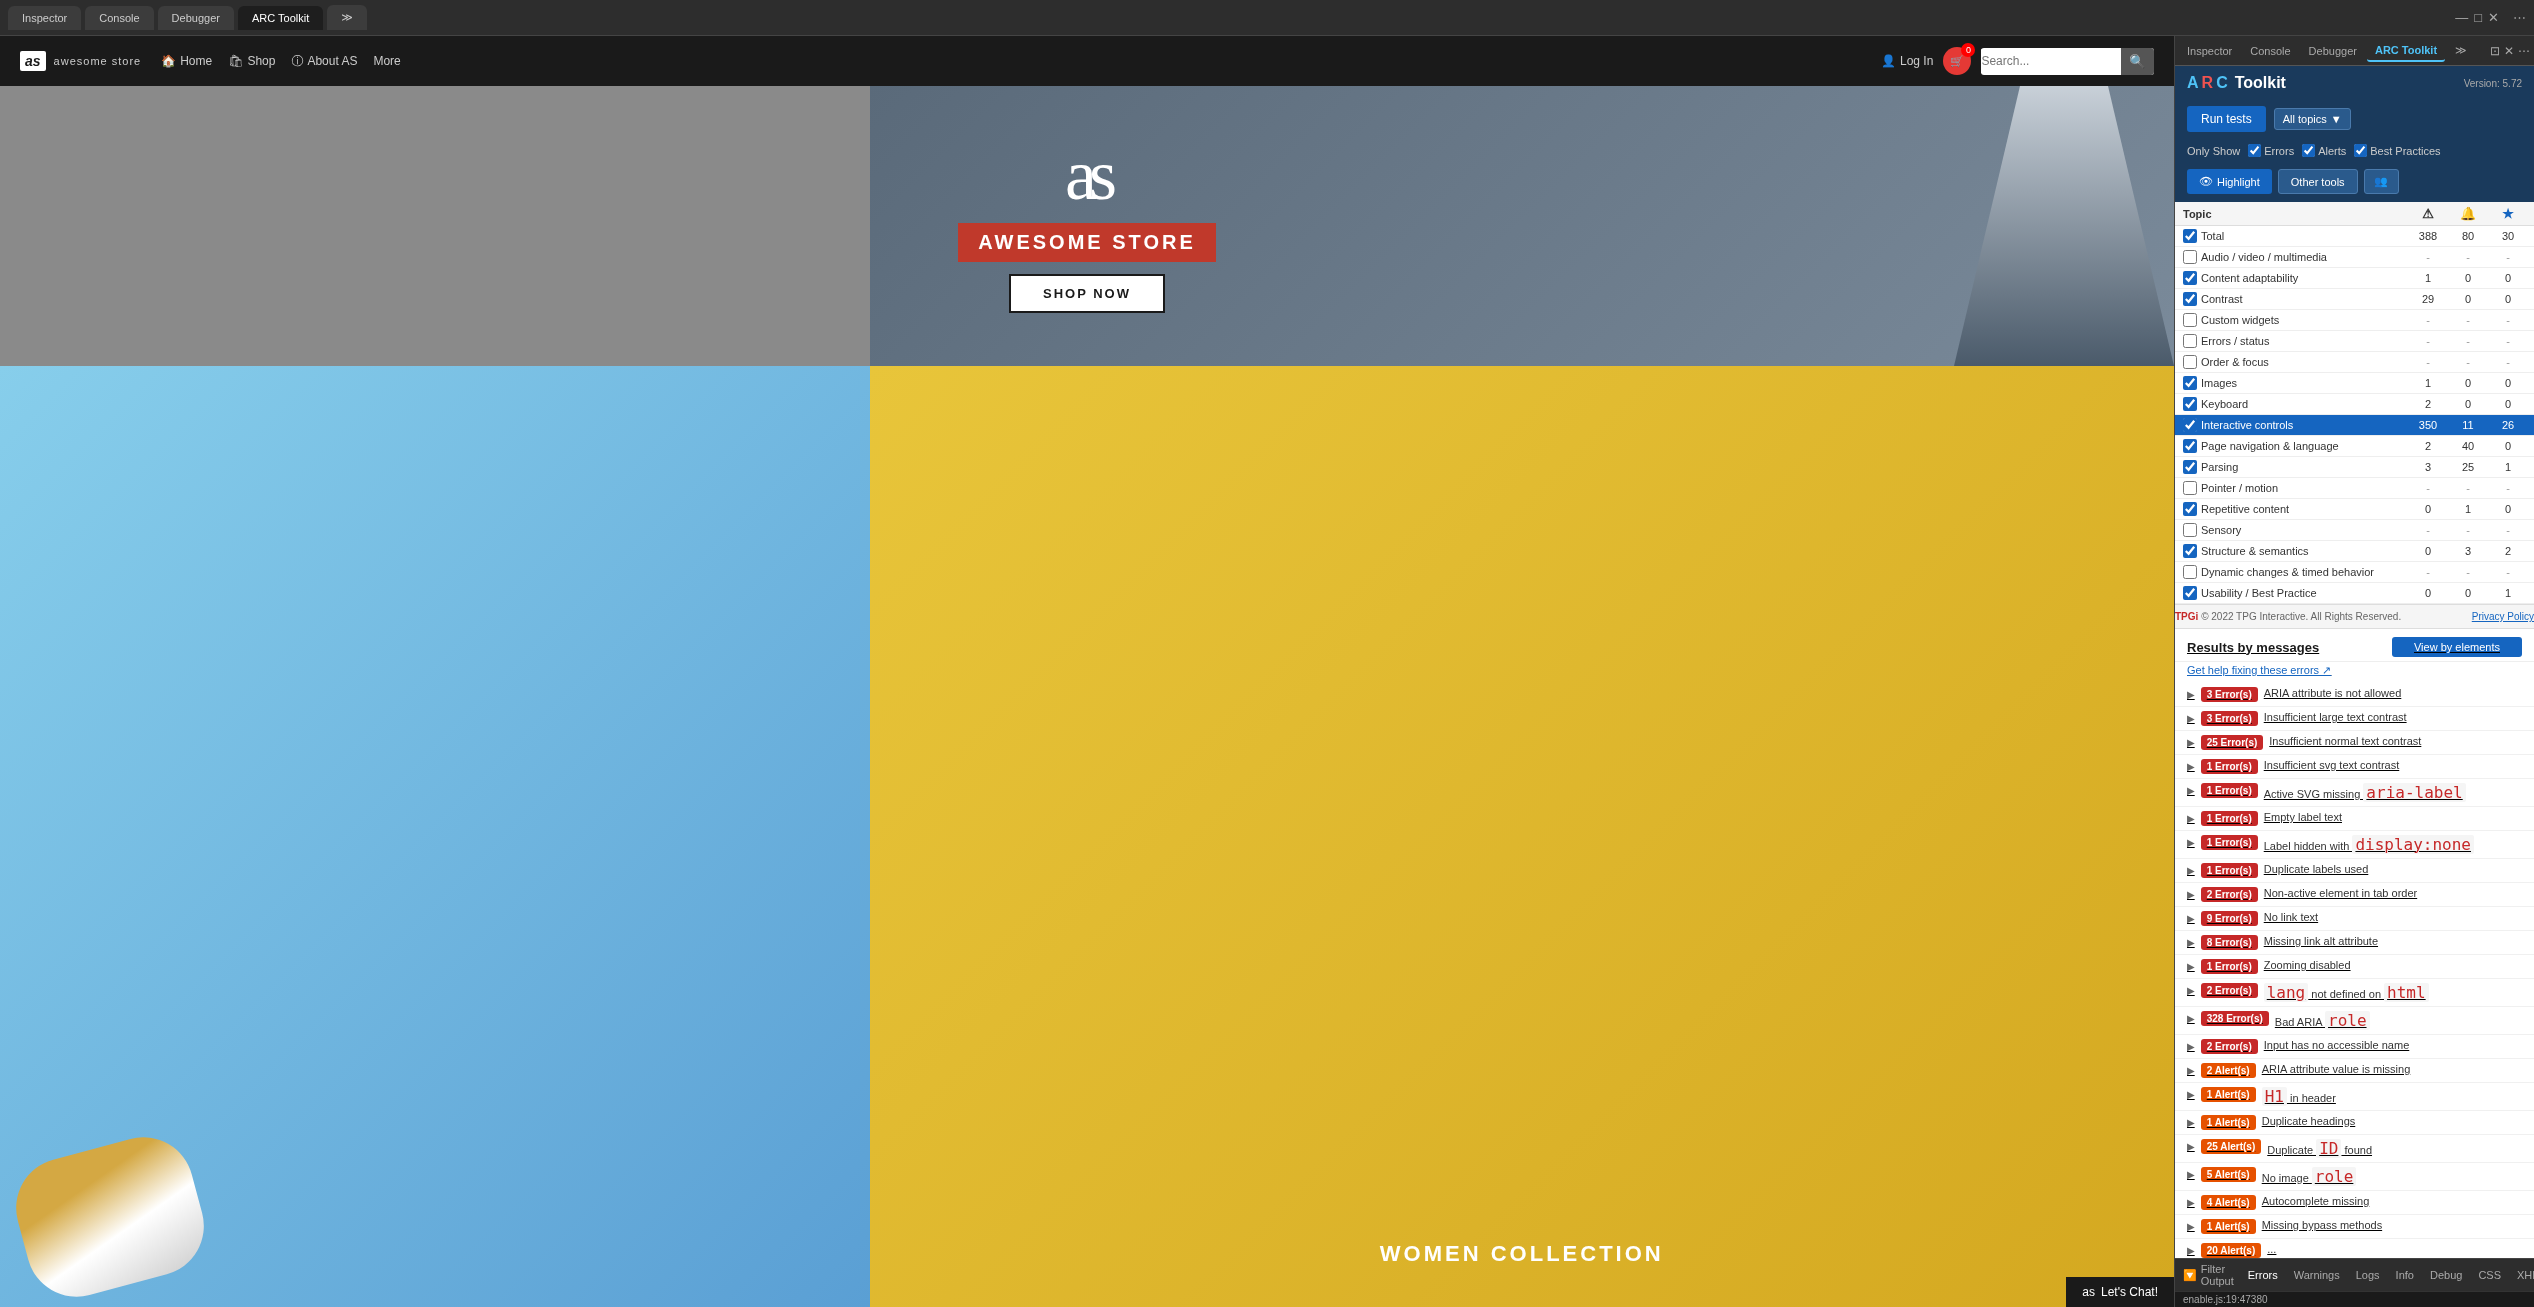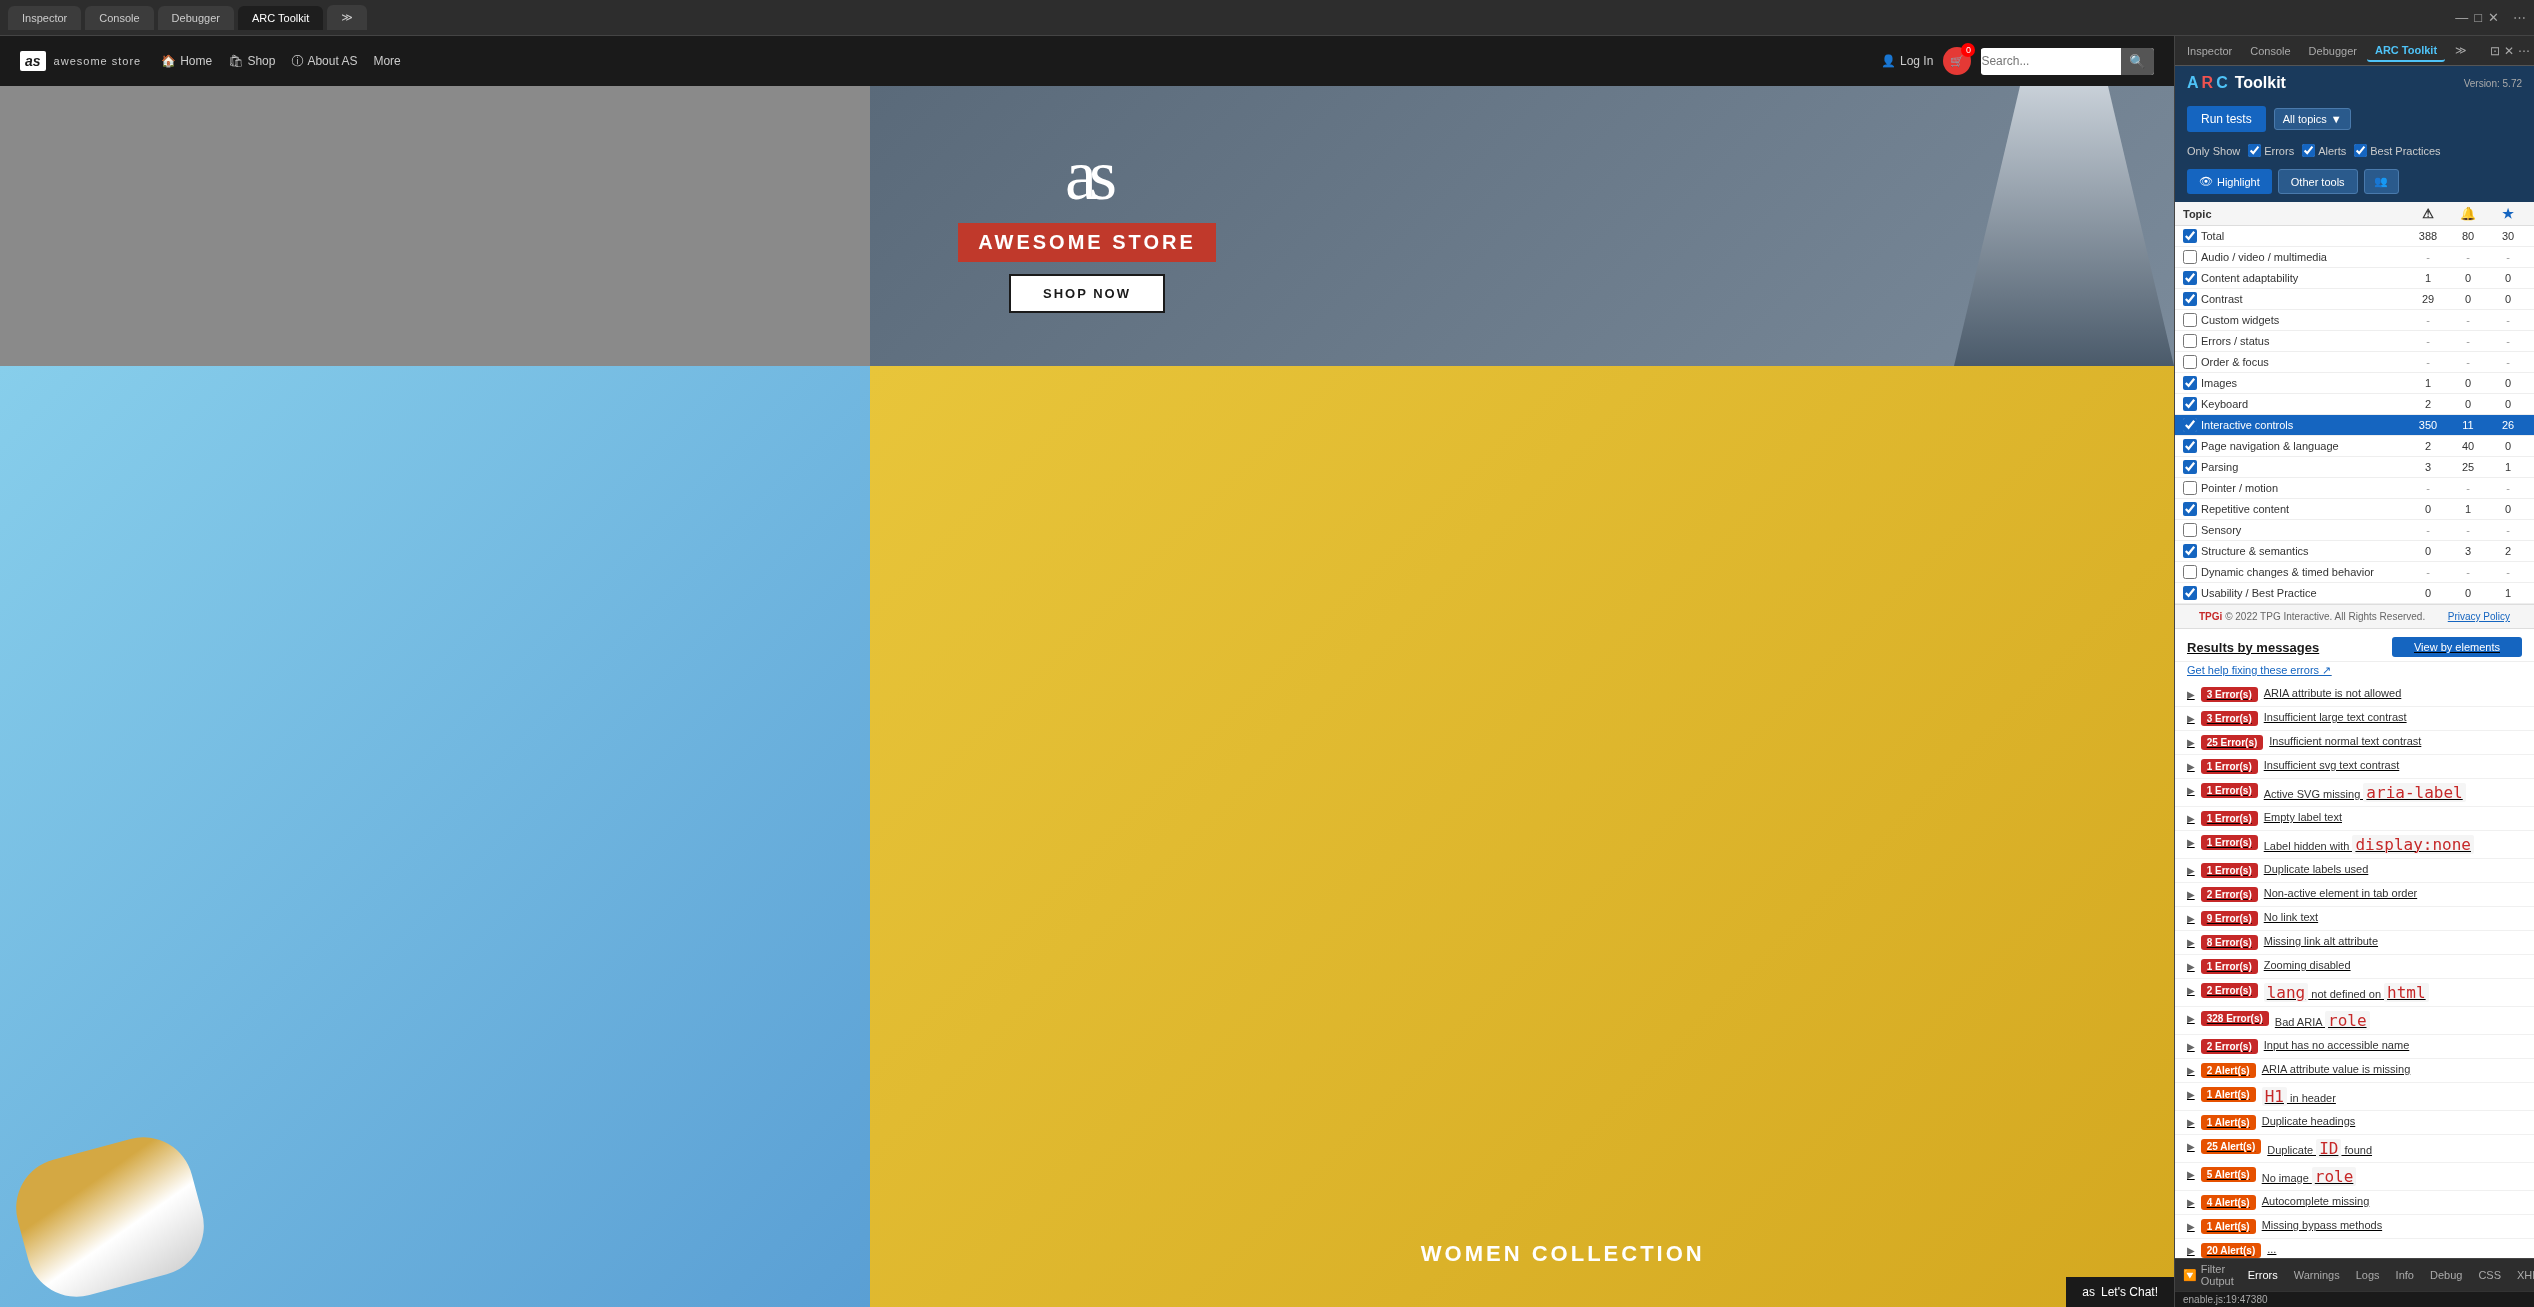--- a/index.html
+++ b/index.html
@@ -175,21 +175,20 @@
     .women-title {
       color: #fff;
       font-size: 22px;
       font-weight: 700;
       letter-spacing: 3px;
       position: absolute;
       bottom: 40px;
       left: 50%;
       transform: translateX(-50%);
       white-space: nowrap;
-      margin-left: 41px;
     }
     .chat-btn {
       position: absolute;
       bottom: 0;
       right: 0;
       background: #1a1a1a;
       color: #fff;
       padding: 8px 16px;
       font-size: 12px;
       cursor: pointer;
@@ -451,21 +450,21 @@
       background: #1a1a1a;
       padding: 2px 8px;
       font-size: 10px;
       color: #aaa;
       display: flex;
       align-items: center;
       border-top: 1px solid #333;
     }
     .tpgi-footer {
       background: #f5f5f5;
-      padding: 6px 24px;
+      padding: 6px 0;
       font-size: 10px;
       color: #666;
       border-top: 1px solid #ddd;
       display: flex;
       align-items: center;
       justify-content: space-between;
     }
     .tpgi-logo { font-weight: bold; color: #c62828; }
     .privacy-link { color: #1565c0; cursor: pointer; text-decoration: underline; }
   </style>

